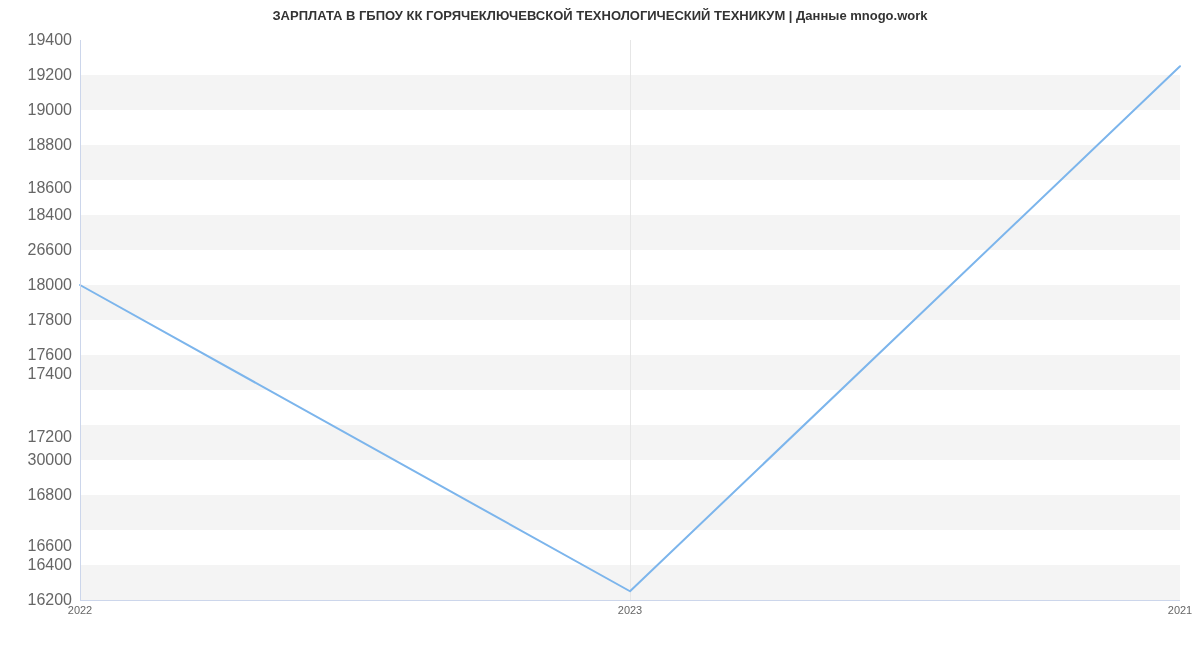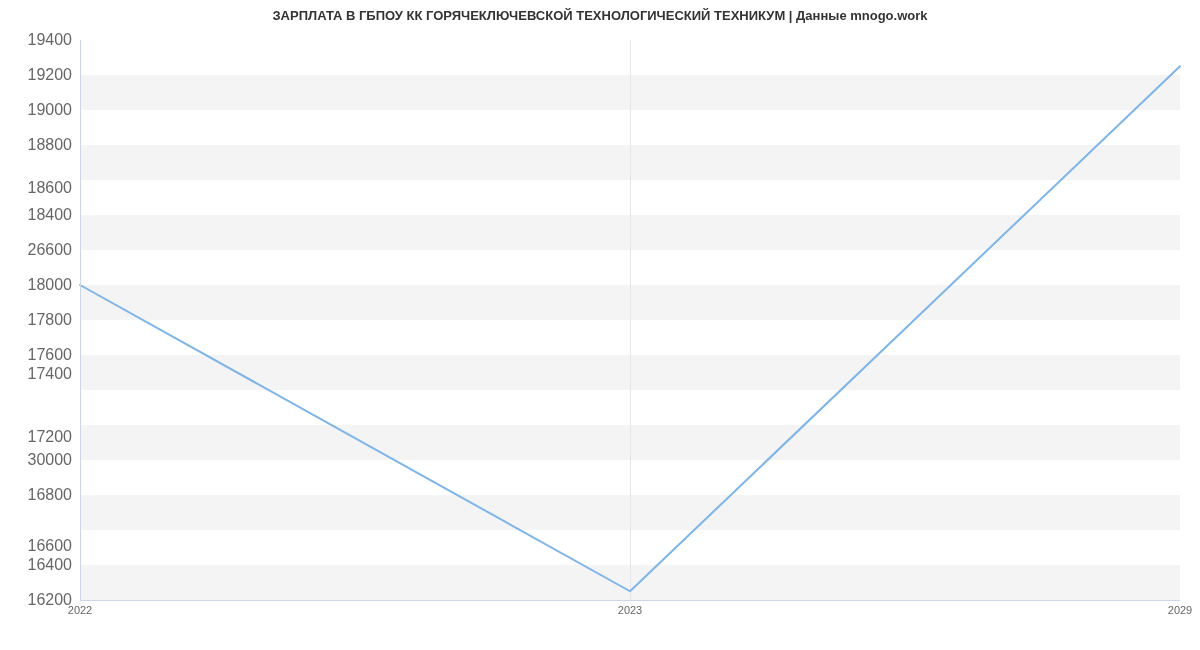--- a/index.html
+++ b/index.html
@@ -115,14 +115,14 @@
     <div class="y-tick-label" style="top: 285px;">18000</div>
     <div class="y-tick-label" style="top: 250px;">26600</div>
     <div class="y-tick-label" style="top: 215px;">18400</div>
     <div class="y-tick-label" style="top: 188px;">18600</div>
     <div class="y-tick-label" style="top: 145px;">18800</div>
     <div class="y-tick-label" style="top: 110px;">19000</div>
     <div class="y-tick-label" style="top: 75px;">19200</div>
     <div class="y-tick-label" style="top: 40px;">19400</div>
     <div class="x-tick-label" style="left: 80px;">2022</div>
     <div class="x-tick-label" style="left: 630px;">2023</div>
-    <div class="x-tick-label" style="left: 1180px;">2029</div>
+    <div class="x-tick-label" style="left: 1180px;">2021</div>
   </div>
 
 </body></html>

